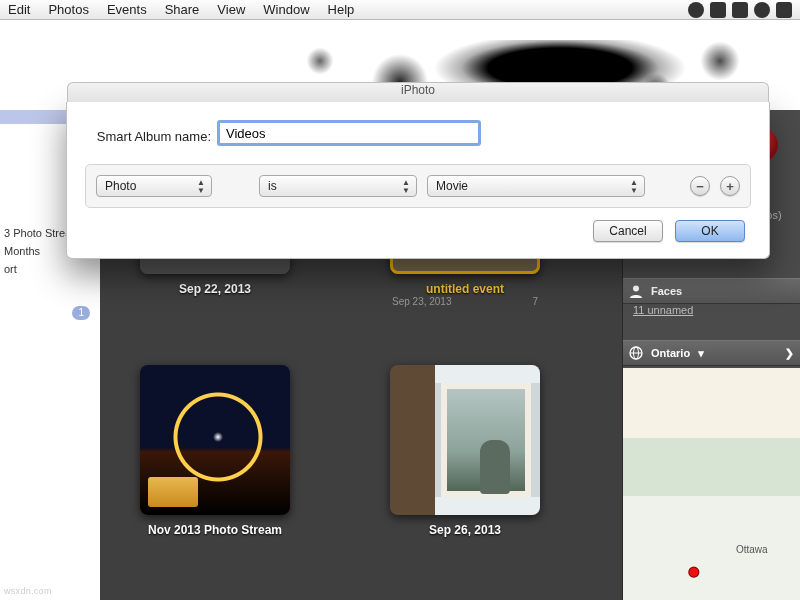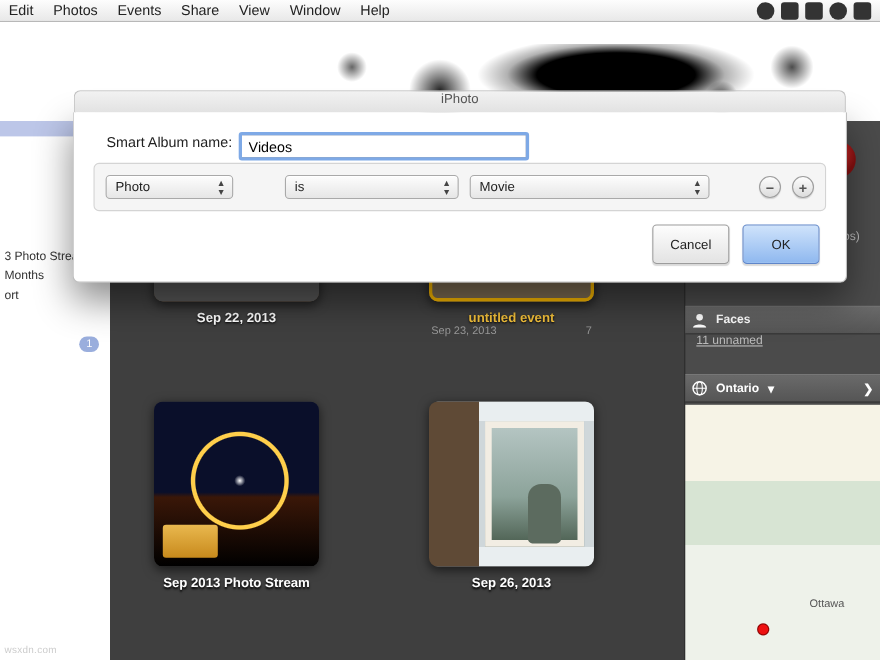--- a/index.html
+++ b/index.html
@@ -71,31 +71,31 @@
   .map{ position:absolute; top:258px; left:0; right:0; bottom:0; background:
       radial-gradient(circle 6px at 40% 88%, #e11 0 4px, #8a0000 5px, transparent 6px),
       linear-gradient(#f6f3e6 0 30%, #d7e4d3 30% 55%, #eef2ea 55% 100%);
   }
   .map .city{position:absolute; left:48%; top:76%; font-size:10px; color:#555;margin-left:28px;}
 
   
   .sheet-wrap{ position:absolute; top:82px; left:66px; right:30px; background:#fff; border:1px solid #bfbfbf; border-top:none; border-radius:0 0 6px 6px; box-shadow:0 16px 34px rgba(0,0,0,0.45);}
   .sheet-title{ position:absolute; top:-20px; left:0; right:0; height:20px; text-align:center; font-size:12px; color:#555; background:linear-gradient(#f2f2f2,#e2e2e2); border:1px solid #bfbfbf; border-bottom:none; border-radius:6px 6px 0 0;}
   .sheet-body{ padding:20px 18px 14px 18px; font-size:13px; color:#222;}
-  .row{ display:flex; align-items:flex-start; margin-bottom:4px;}
+  .row{ display:flex; align-items:flex-end; margin-bottom:20px;}
   .row label{ min-width:134px; text-align:right; padding-right:8px;}
   .row input[type=text]{ flex:0 0 260px; height:22px; padding:2px 6px; font-size:13px; border:1px solid #8a8a8a; outline:3px solid #7ea9e6; outline-offset:-1px; border-radius:1px;}
   .cond-label{ margin-bottom:10px;}
   .cond{ background:#f5f5f5; border:1px solid #d4d4d4; border-radius:5px; padding:10px; display:flex; align-items:center; gap:10px;}
   .select{ position:relative; height:22px; background:linear-gradient(#fdfdfd,#e6e6e6); border:1px solid #a9a9a9; border-radius:4px; display:flex; align-items:center; padding:0 22px 0 8px; font-size:12px; box-shadow:0 1px 0 #fff inset;}
   .select .arr{ position:absolute; right:6px; top:3px; font-size:8px; line-height:8px; color:#444;}
   .s1{flex:0 0 116px;align-items:center;} .s2{flex:0 0 158px;margin-left:37px;} .s3{flex:0 0 218px;}
   .circle-btn{ width:20px; height:20px; border-radius:50%; background:linear-gradient(#fdfdfd,#dcdcdc); border:1px solid #9c9c9c; display:flex; align-items:center; justify-content:center; font-size:13px; color:#555; font-weight:bold; box-shadow:0 1px 1px rgba(0,0,0,0.15);}
   .footer{ display:flex; justify-content:flex-end; gap:12px; padding:12px 6px 2px;}
-  .btn{ min-width:70px; height:36px; border-radius:4px; border:1px solid #9c9c9c; background:linear-gradient(#fdfdfd,#e3e3e3); font-size:12px; display:flex; align-items:center; justify-content:center; box-shadow:0 1px 1px rgba(0,0,0,0.15);}
+  .btn{ min-width:70px; height:22px; border-radius:4px; border:1px solid #9c9c9c; background:linear-gradient(#fdfdfd,#e3e3e3); font-size:12px; display:flex; align-items:center; justify-content:center; box-shadow:0 1px 1px rgba(0,0,0,0.15);}
   .btn.default{ background:linear-gradient(#cfe3fb,#8fb8ef); border-color:#5f86c9;}
 
   .watermark{position:absolute; left:4px; bottom:4px; font-size:9px; color:#ccc; letter-spacing:0.3px;}
 
   svg{display:block;}
 </style>
 </head>
 <body>
 
 <div class="menubar">
@@ -136,21 +136,21 @@
       <div class="event">
         <div class="thumb selected" style="background:#7a6a52;"></div>
         <div class="cap sel">untitled event</div>
         <div class="sub">
           <span>Sep 23, 2013</span>
             <span>7</span>
         </div>
       </div>
       <div class="event">
         <div class="thumb ferris"></div>
-        <div class="cap">Sep 2013 Photo Stream</div>
+        <div class="cap">Nov 2013 Photo Stream</div>
       </div>
       <div class="event">
         <div class="thumb window"></div>
         <div class="cap">Sep 26, 2013</div>
       </div>
     </div>
 
     <div class="infopanel">
       <div class="piece">
           <div class="ball"></div>

